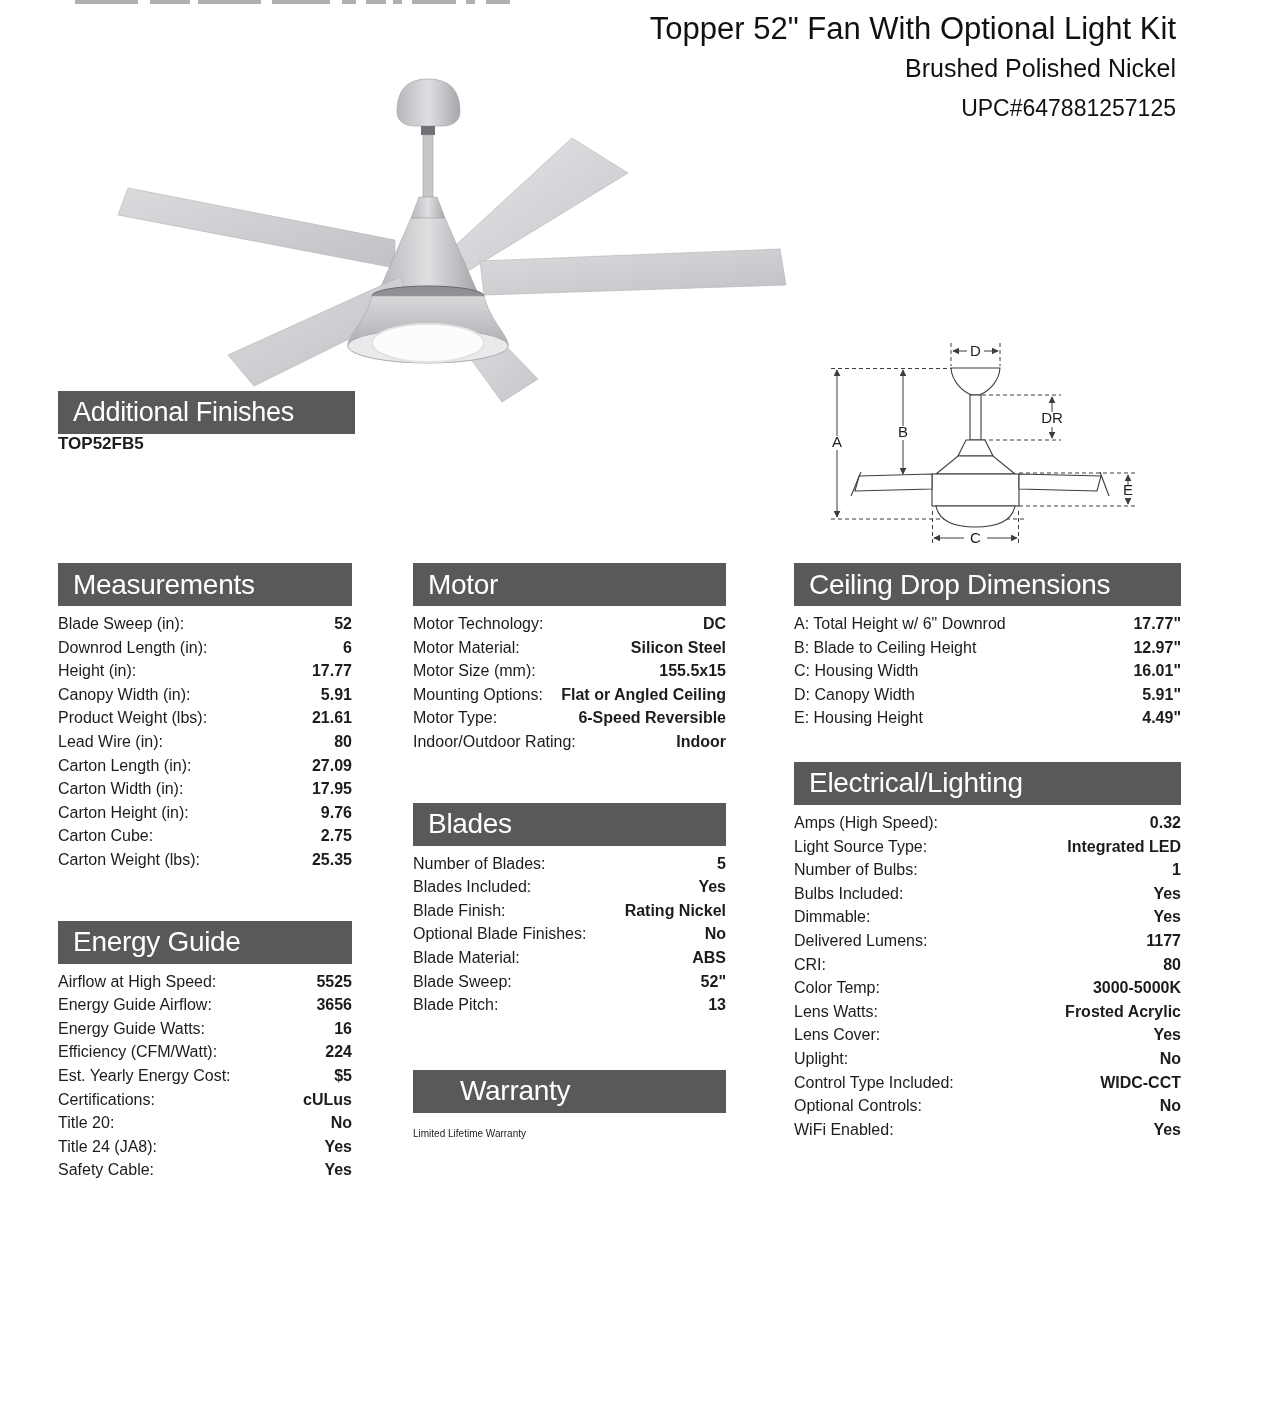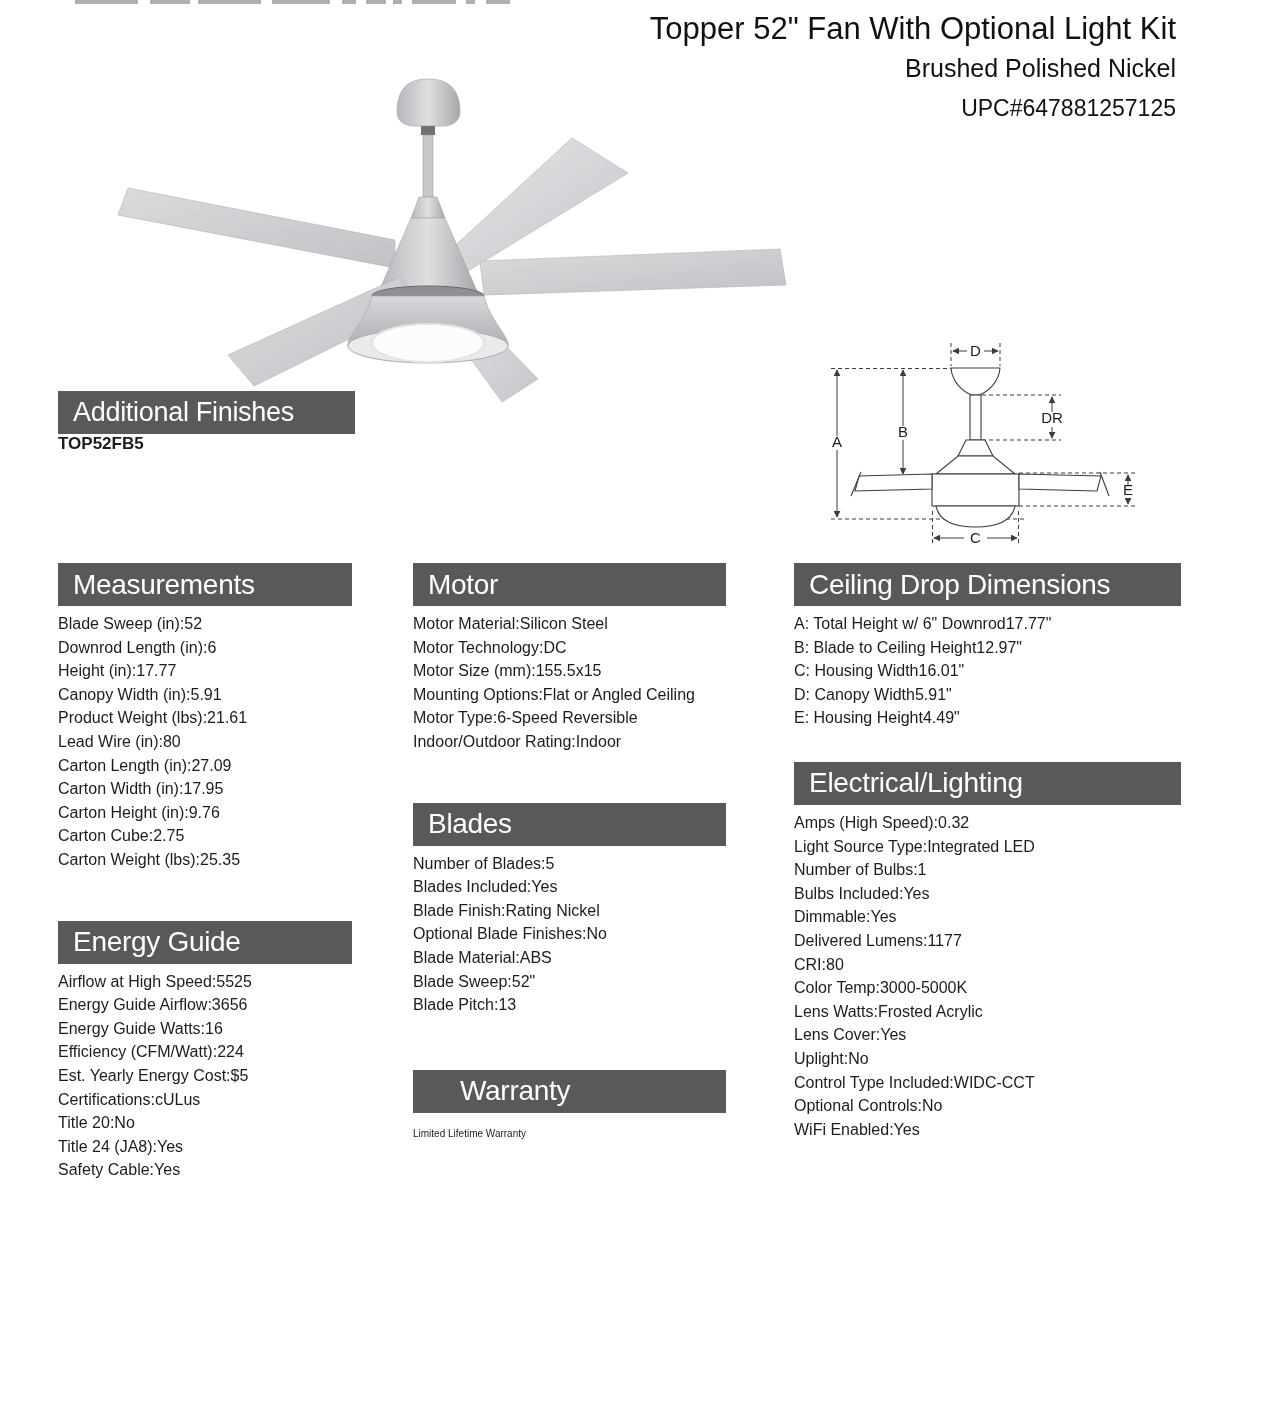--- a/index.html
+++ b/index.html
@@ -19,24 +19,24 @@
   
   .col{position:absolute;top:563px;}
   .col1{left:58px;width:294px;}
   .col2{left:413px;width:313px;}
   .col3{left:794px;width:387px;}
 
   .sec-h{height:43px;background:#595959;color:#fff;font-weight:normal;font-size:28px;
          display:flex;align-items:center;padding-left:15px;box-sizing:border-box;
          white-space:nowrap;letter-spacing:-0.3px;}
   .rows{margin-top:6px;}
-  .spec-row{display:flex;align-items:baseline;
+  .spec-row{display:flex;justify-content:space-between;align-items:baseline;
             font-size:16px;line-height:23.6px;}
   .spec-label{white-space:nowrap;}
-  .spec-value{white-space:nowrap;text-align:right;}
+  .spec-value{white-space:nowrap;text-align:right;font-weight:bold;}
   .gap49{margin-top:49px;}
   .gap53{margin-top:53px;}
   .gap32{margin-top:32px;}
   .warranty-text{margin-top:9px;font-size:10px;line-height:23.6px;}
 
   
   .add-fin{position:absolute;left:58px;top:391px;width:297px;}
   .add-fin .sec-h{font-size:27px;height:43px;}
   .model{font-weight:bold;font-size:17px;}
 
@@ -260,26 +260,26 @@
           </div>
         </div>
     </div>
   </div>
 
   <div class="col col2">
     <div>
       <div class="sec-h" style="background: rgb(89, 89, 89); color: rgb(255, 255, 255);">Motor</div>
       <div class="rows">
           <div class="spec-row">
+            <span class="spec-label">Motor Technology:</span>
+            <span class="spec-value">DC</span>
+          </div>
+          <div class="spec-row">
             <span class="spec-label">Motor Material:</span>
             <span class="spec-value">Silicon Steel</span>
-          </div>
-          <div class="spec-row">
-            <span class="spec-label">Motor Technology:</span>
-            <span class="spec-value">DC</span>
           </div>
           <div class="spec-row">
             <span class="spec-label">Motor Size (mm):</span>
             <span class="spec-value">155.5x15</span>
           </div>
           <div class="spec-row">
             <span class="spec-label">Mounting Options:</span>
             <span class="spec-value">Flat or Angled Ceiling</span>
           </div>
           <div class="spec-row">

